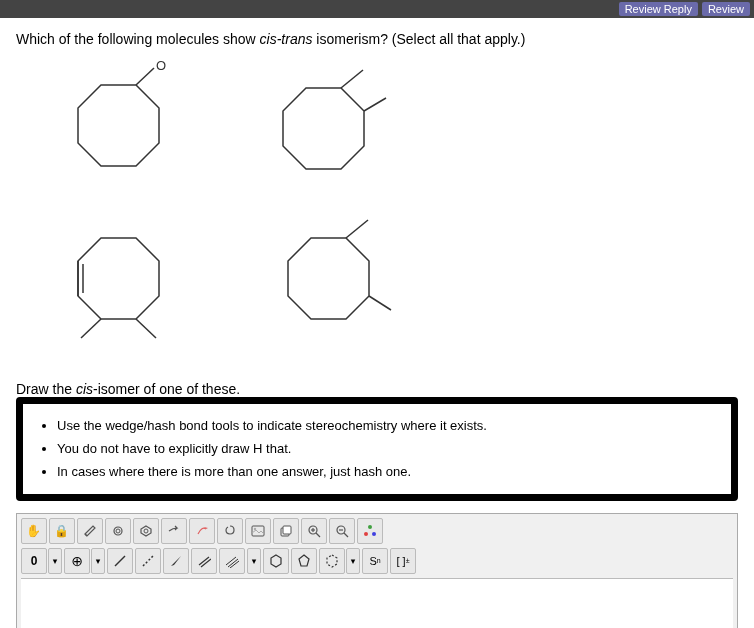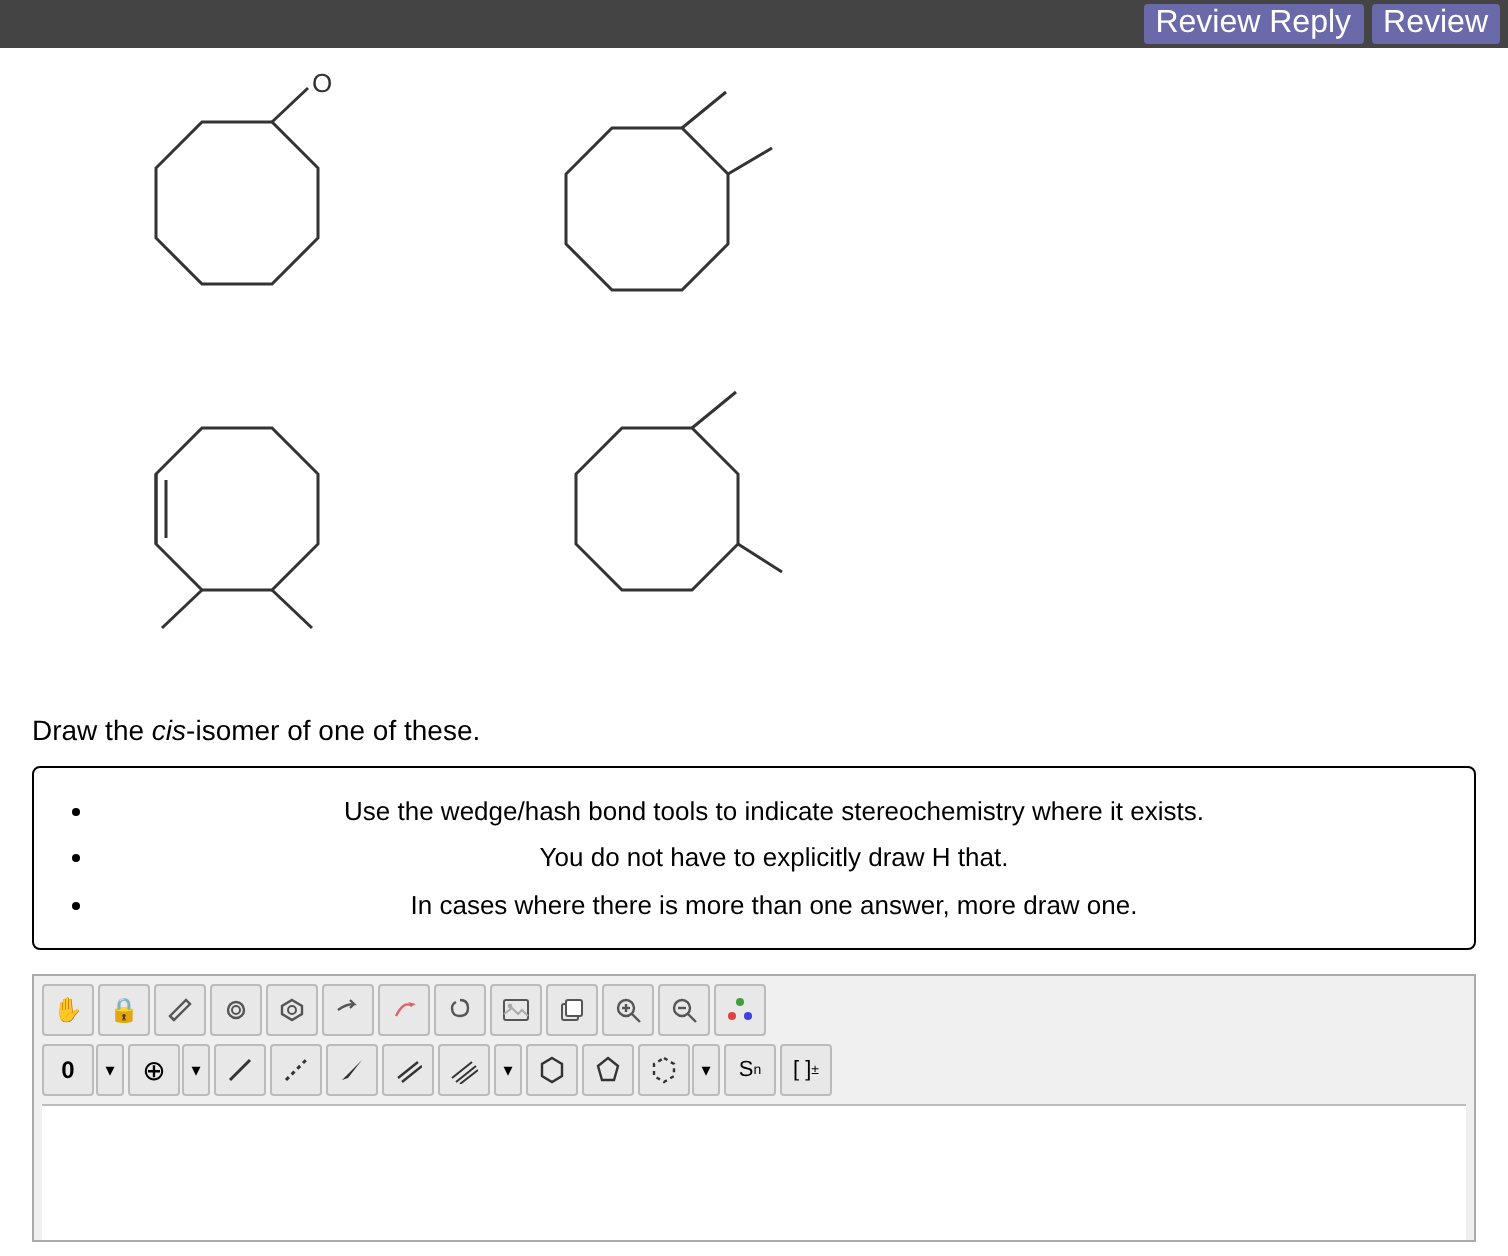--- a/index.html
+++ b/index.html
@@ -15,21 +15,21 @@
     .top-bar {
       display: flex;
       justify-content: flex-end;
       background: #444;
       padding: 2px 4px;
       gap: 4px;
     }
     .top-bar-btn {
       background: #6a6aaa;
       color: #fff;
-      font-size: 16px;
+      font-size: 11px;
       padding: 1px 6px;
       border: none;
       cursor: pointer;
       border-radius: 2px;
     }
 
     .content-area {
       padding: 12px 16px 0 16px;
     }
 
@@ -51,33 +51,31 @@
     }
 
     .mol-cell {
       display: flex;
       justify-content: center;
       align-items: center;
     }
 
     .draw-instruction {
       font-size: 14px;
-      margin-bottom: 10px;
     }
     .draw-instruction em {
       font-style: italic;
     }
 
     .hint-box {
-      border: 1px solid #000000;
+      border: 7px solid #000000;
       border-radius: 4px;
       padding: 10px 14px;
       margin-bottom: 12px;
       background: #fff;
-      text-align: center;
     }
     .hint-box ul {
       list-style: disc;
       padding-left: 20px;
       line-height: 1.8;
     }
     .hint-box li {
       font-size: 13px;
     }
 
@@ -125,20 +123,23 @@
 </head>
 <body>
 
 <div class="top-bar">
   <button class="top-bar-btn">Review Reply</button>
   <button class="top-bar-btn">Review</button>
 </div>
 
 <div class="content-area">
 
+  <div class="question-text">
+    <span>Which of the following molecules show </span><em>cis-trans</em><span> isomerism? (Select all that apply.)</span>
+  </div>
 
   <div class="molecules-grid">
 
     <div class="mol-cell">
       <svg class="molecule" width="160" height="150" viewBox="0 0 160 150">
 
         <polygon points="60,25 95,25 118,48 118,83 95,106 60,106 37,83 37,48" fill="none" stroke="#333" stroke-width="1.5"></polygon>
 
         <line x1="95" y1="25" x2="113" y2="8" stroke="#333" stroke-width="1.5"></line>
         <text x="115" y="10" font-size="13" font-family="Arial" fill="#333">O</text>
@@ -182,21 +183,21 @@
   </div>
 
   <div class="draw-instruction">
     <span>Draw the </span><em>cis</em><span>-isomer of one of these.</span>
   </div>
 
   <div class="hint-box">
     <ul>
       <li>Use the wedge/hash bond tools to indicate stereochemistry where it exists.</li>
       <li>You do not have to explicitly draw H that.</li>
-      <li>In cases where there is more than one answer, more draw one.</li>
+      <li>In cases where there is more than one answer, just hash one.</li>
     </ul>
   </div>
 
   <div class="toolbar-area">
 
     <div class="toolbar-row">
 
       <button class="tool-btn" title="Hand">✋</button>
 
       <button class="tool-btn" title="Lock">🔒</button>

